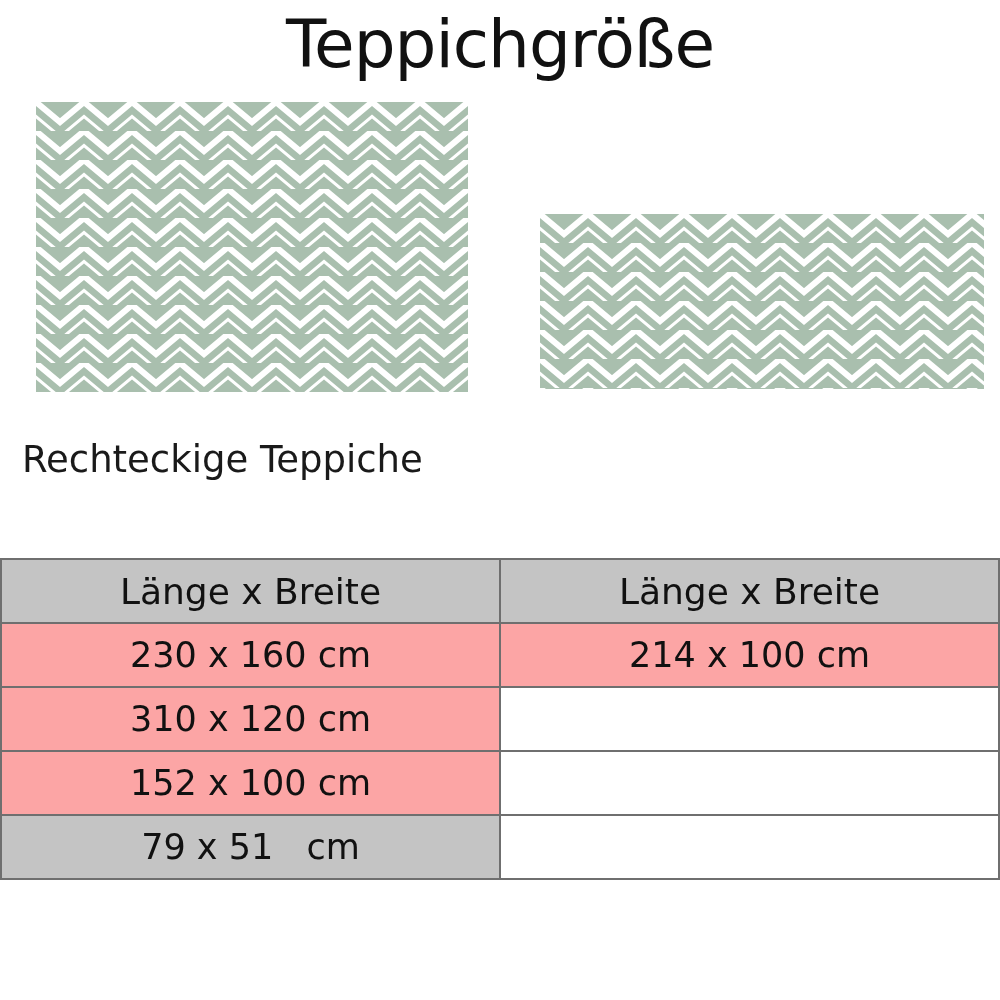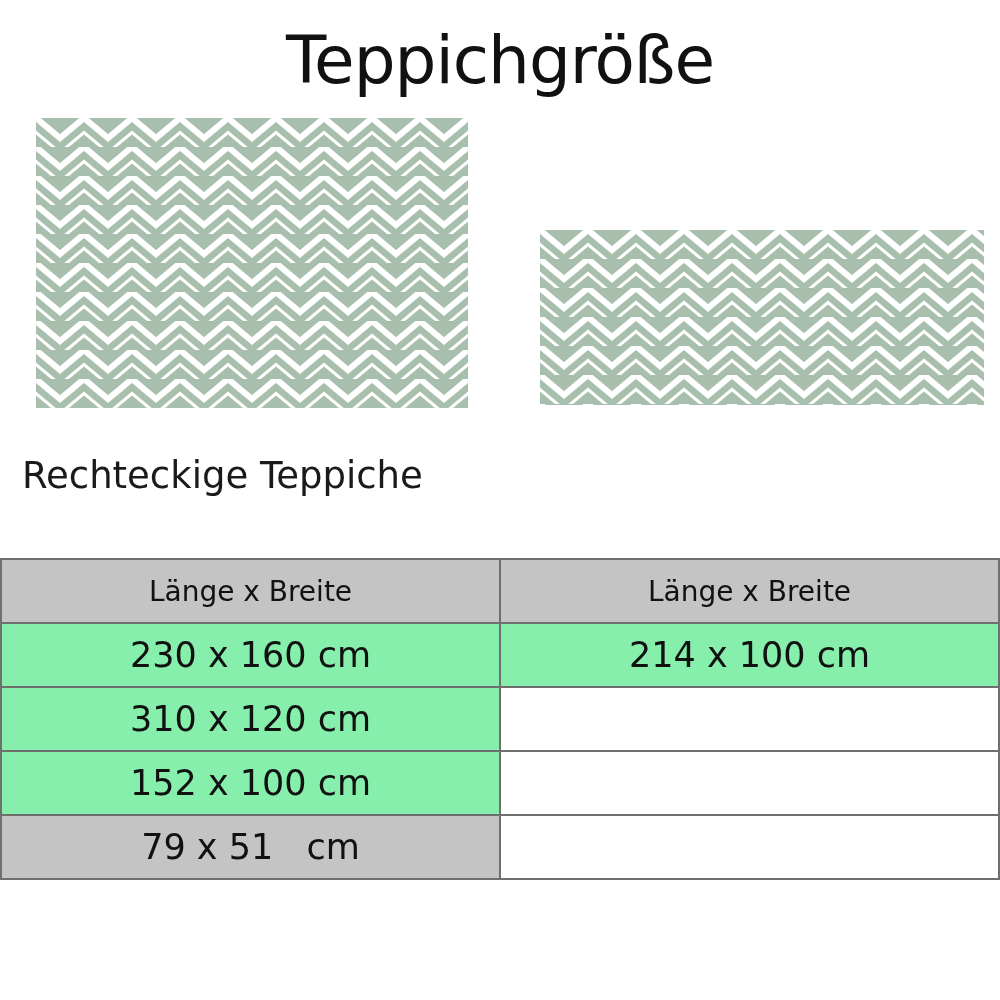--- a/index.html
+++ b/index.html
@@ -16,21 +16,21 @@
     position: relative;
   }
 
   
   .title {
     text-align: center;
     font-size: 66px;
     font-weight: 400;
     letter-spacing: -1px;
     line-height: 1;
-    padding-top: 28px;
+    padding-top: 12px;
     color: #111111;
   }
 
   
   .rugs {
     position: relative;
     height: 330px;
     margin-top: 24px;
   }
   .rug {
@@ -87,28 +87,28 @@
     border: 2px solid #6f6f6f;
     text-align: center;
     vertical-align: middle;
     font-size: 35px;
     font-weight: 400;
     color: #111111;
     padding: 0;
     white-space: pre;
   }
   .size-table td.hdr {
-    font-size: 28px;
+    font-size: 36px;
     margin-top: 16px;
   }
   .row-shaded td {
     background: #c4c4c4;
   }
   .row-plain td {
-    background: #86efac;
+    background: #fca5a5;
   }
   .size-table td.empty {
     background: #ffffff;
   }
   .size-table tr.row-shaded td.empty {
     background: #ffffff;
   }
 </style>
 </head>
 <body>

